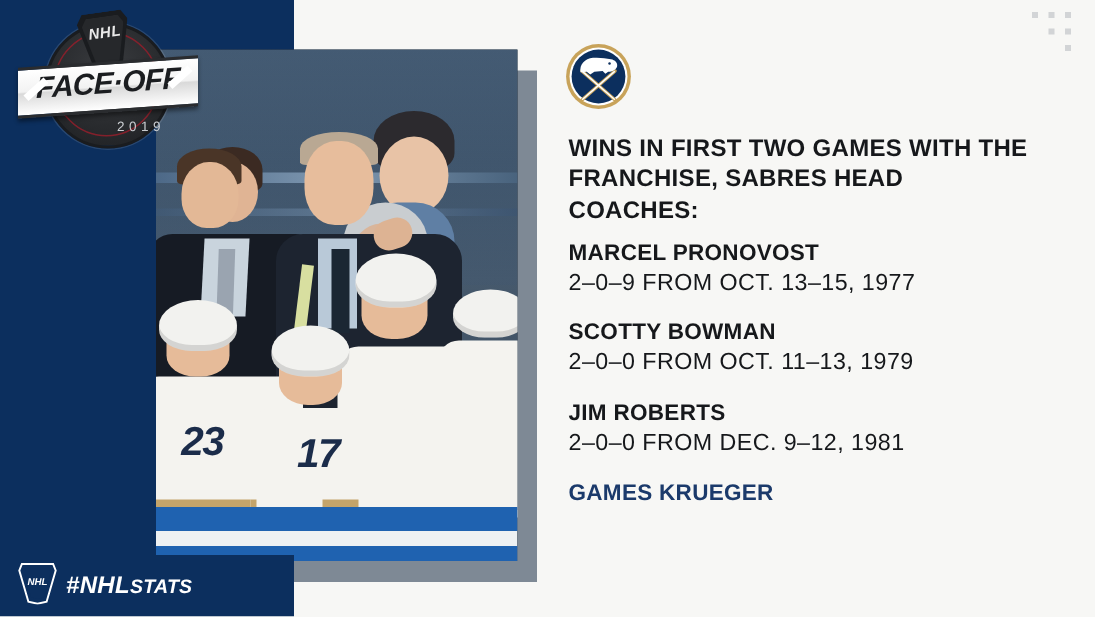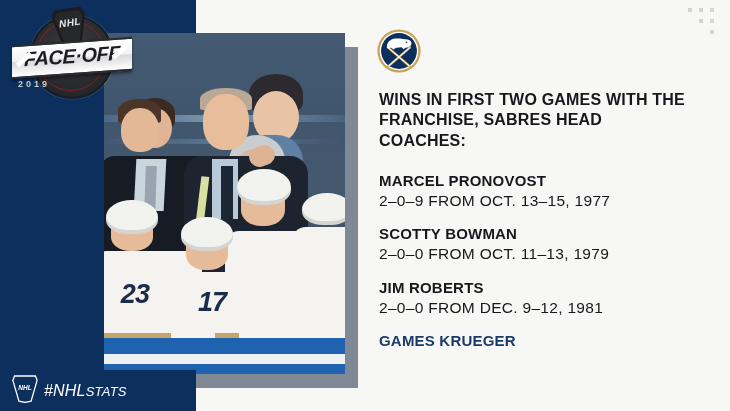--- a/index.html
+++ b/index.html
@@ -163,50 +163,50 @@
     position:absolute;left:0;top:37px;width:120px;height:28px;
     display:flex;align-items:center;justify-content:center;
     transform:skewY(-4deg);
     color:#1b1d20;font-size:20px;font-weight:800;font-style:italic;
     letter-spacing:-.5px;
     font-family:"Liberation Sans",sans-serif;
   }
   .fo-slashL{position:absolute;left:3px;top:52px;width:18px;height:5px;background:#fff;transform:rotate(-42deg);}
   .fo-slashR{position:absolute;left:99px;top:44px;width:18px;height:5px;background:#fff;transform:rotate(-42deg);}
   .fo-year{
-    position:absolute;left:6px;top:74px;width:80px;text-align:left;
-    color:#c9ccd0;font-size:9px;letter-spacing:3px;font-weight:700;
+    position:absolute;left:18px;top:74px;width:80px;text-align:right;
+    color:#c9ccd0;font-size:9px;letter-spacing:3px;font-weight:400;
     font-family:"Liberation Sans",sans-serif;
   }
 
   
   .sabres-logo{position:absolute;left:376px;top:28px;width:46px;height:46px;}
 
   .headline{
     position:absolute;left:379px;top:90px;width:310px;
     color:#16181b;font-size:16px;line-height:1.28;font-weight:700;
     letter-spacing:.2px;
   }
-  .entries{position:absolute;left:379px;top:172px;width:320px;}
+  .entries{position:absolute;left:379px;top:160px;width:320px;}
   .entry{margin-bottom:14px;}
   .entry-name{
     color:#16181b;font-size:15px;font-weight:800;letter-spacing:.2px;line-height:1.2;
   }
   .entry-name.hl{color:#1b3a6b;}
   .entry-stat{
     color:#16181b;font-size:15.5px;font-weight:500;letter-spacing:.3px;line-height:1.32;margin-top:1px;
   }
 
   
   .nhl-shield{
     position:absolute;left:12px;bottom:8px;width:26px;height:28px;
   }
   .nhlstats{
     position:absolute;left:44px;bottom:11px;
-    color:#ffffff;font-size:16px;font-weight:400;font-style:italic;letter-spacing:.2px;
+    color:#ffffff;font-size:16px;font-weight:700;font-style:italic;letter-spacing:.2px;
   }
   .nhlstats .sm{font-size:13px;}
   .facewm{
     position:absolute;right:14px;bottom:12px;
     color:#c9cbcd;font-size:14px;font-weight:800;font-style:italic;letter-spacing:.2px;
   }
 
   
   .dots{position:absolute;right:8px;top:8px;width:34px;height:26px;}
   .dot{position:absolute;width:4px;height:4px;background:#d2d4d6;}

